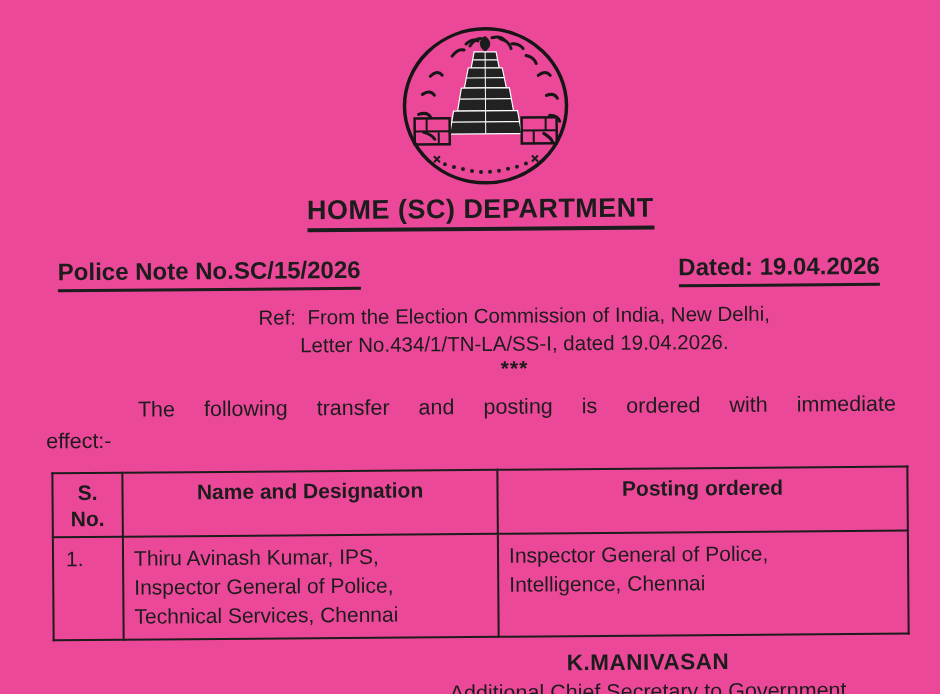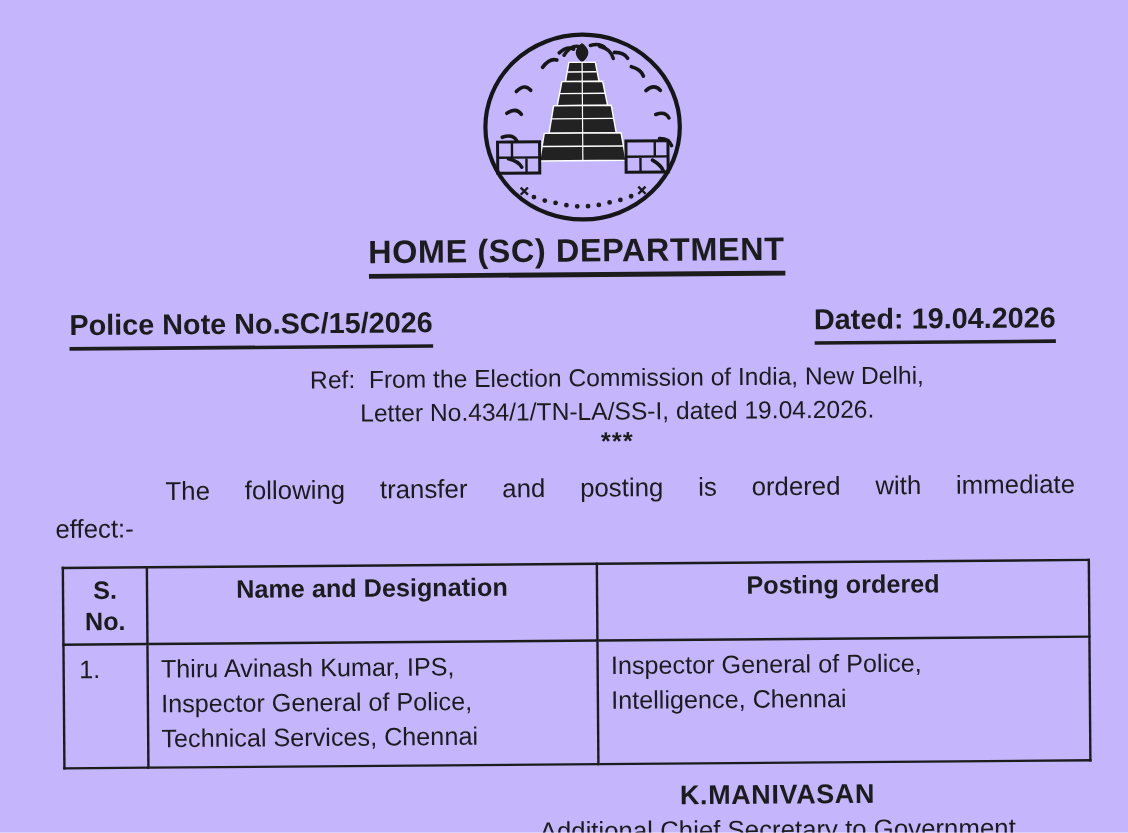--- a/index.html
+++ b/index.html
@@ -1,17 +1,17 @@
 <!DOCTYPE html>
 <html><head>
 <meta charset="utf-8">
 <style>
   html,body{margin:0;padding:0;background:#ffffff;}
   .page{
-    width:940px;height:694px;background:#c4b5fd;overflow:hidden;
+    width:940px;height:694px;background:#ec4899;overflow:hidden;
     font-family:"Liberation Sans",sans-serif;color:#1c1c1c;position:relative;
   }
   .tilt{transform:rotate(-0.45deg);transform-origin:50% 42%;}
   .emblem-wrap{display:flex;justify-content:center;padding-top:24px;margin-left:34px;}
   .dept-title{text-align:center;margin-top:2px;margin-left:22px;}
   .dept-title .ul-big{
     display:inline-block;font-weight:bold;font-size:27px;letter-spacing:.5px;
     border-bottom:4px solid #1c1c1c;padding-bottom:2px;
   }
   .note-row{

